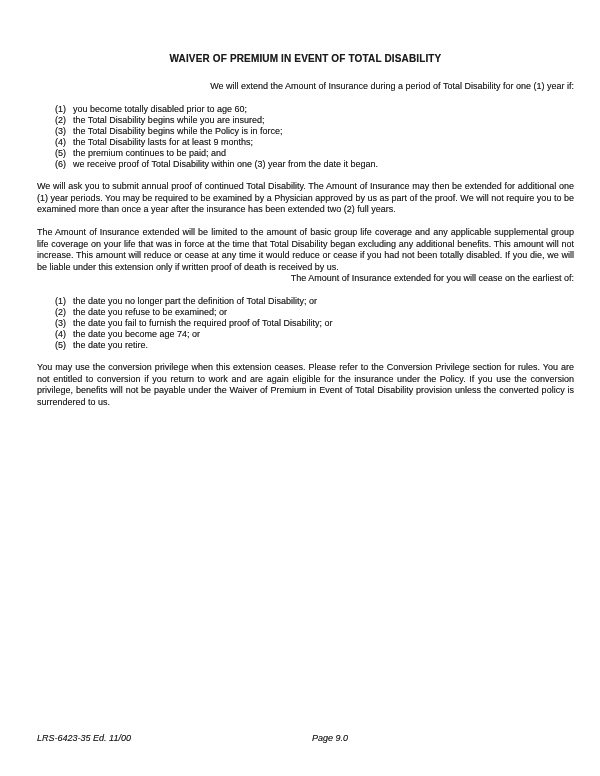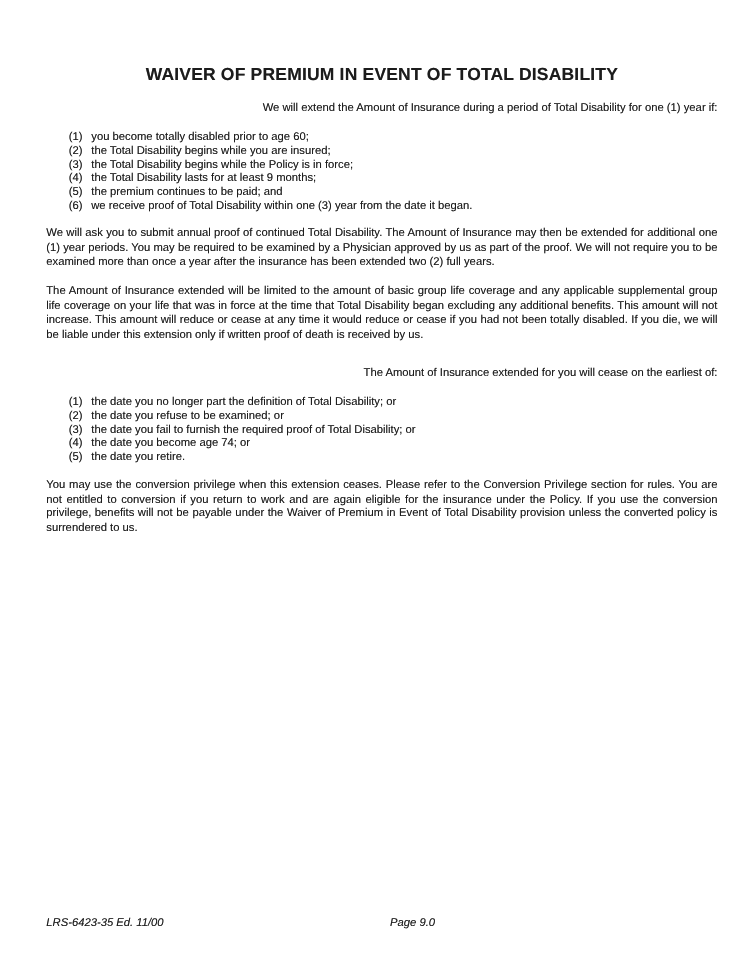--- a/index.html
+++ b/index.html
@@ -17,35 +17,35 @@
     text-shadow: 0 0 0.5px rgba(40,40,40,0.55);
   }
   .page {
     position: absolute;
     top: 0; left: 0;
     width: 600px; height: 776px;
     box-sizing: border-box;
     padding: 54px 26px 0 37px;
   }
   .title {
-    font-size: 14px;
+    font-size: 10px;
     line-height: 10px;
     font-weight: 700;
     letter-spacing: 0.15px;
     text-align: center;
     margin: 0 0 17px 0;
   }
   .para {
     font-size: 9px;
     line-height: 11.5px;
     margin: 0 0 11.5px 0;
     text-align: justify;
   }
   .para.intro { text-align: right; margin-bottom: 11px; }
-  .para.tight { margin-bottom: 20px; }
+  .para.tight { margin-bottom: 0; }
   .numlist {
     margin: 0 0 11.5px 0;
     padding-left: 18px;
   }
   .li {
     display: flex;
     font-size: 9px;
     line-height: 11px;
   }
   .li .num { flex: 0 0 18px; }

